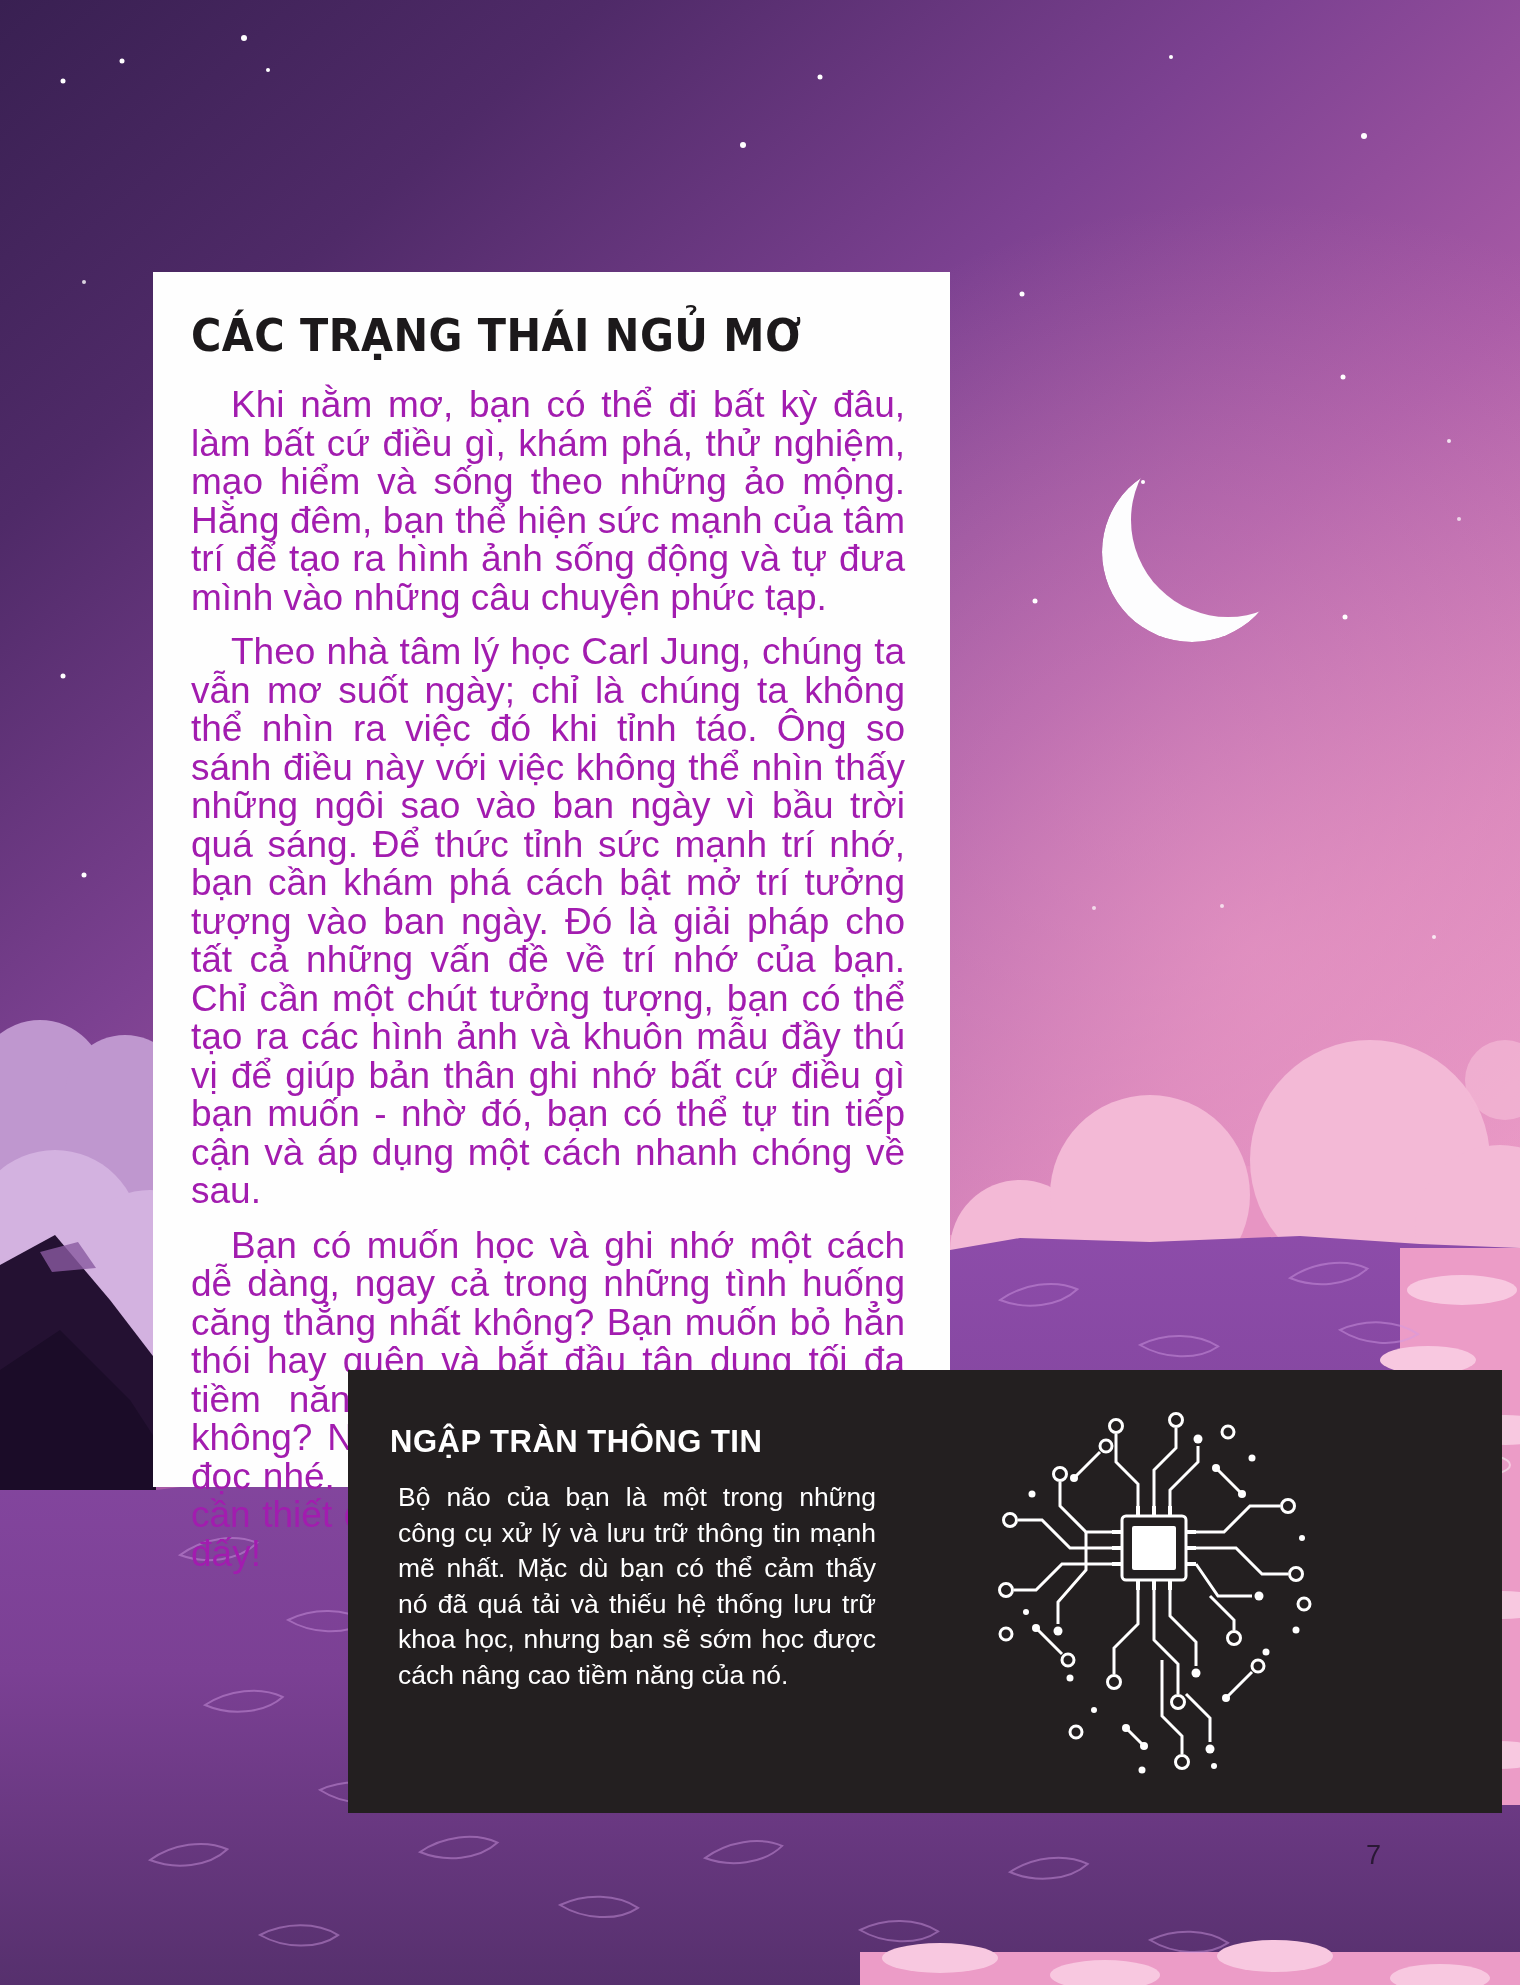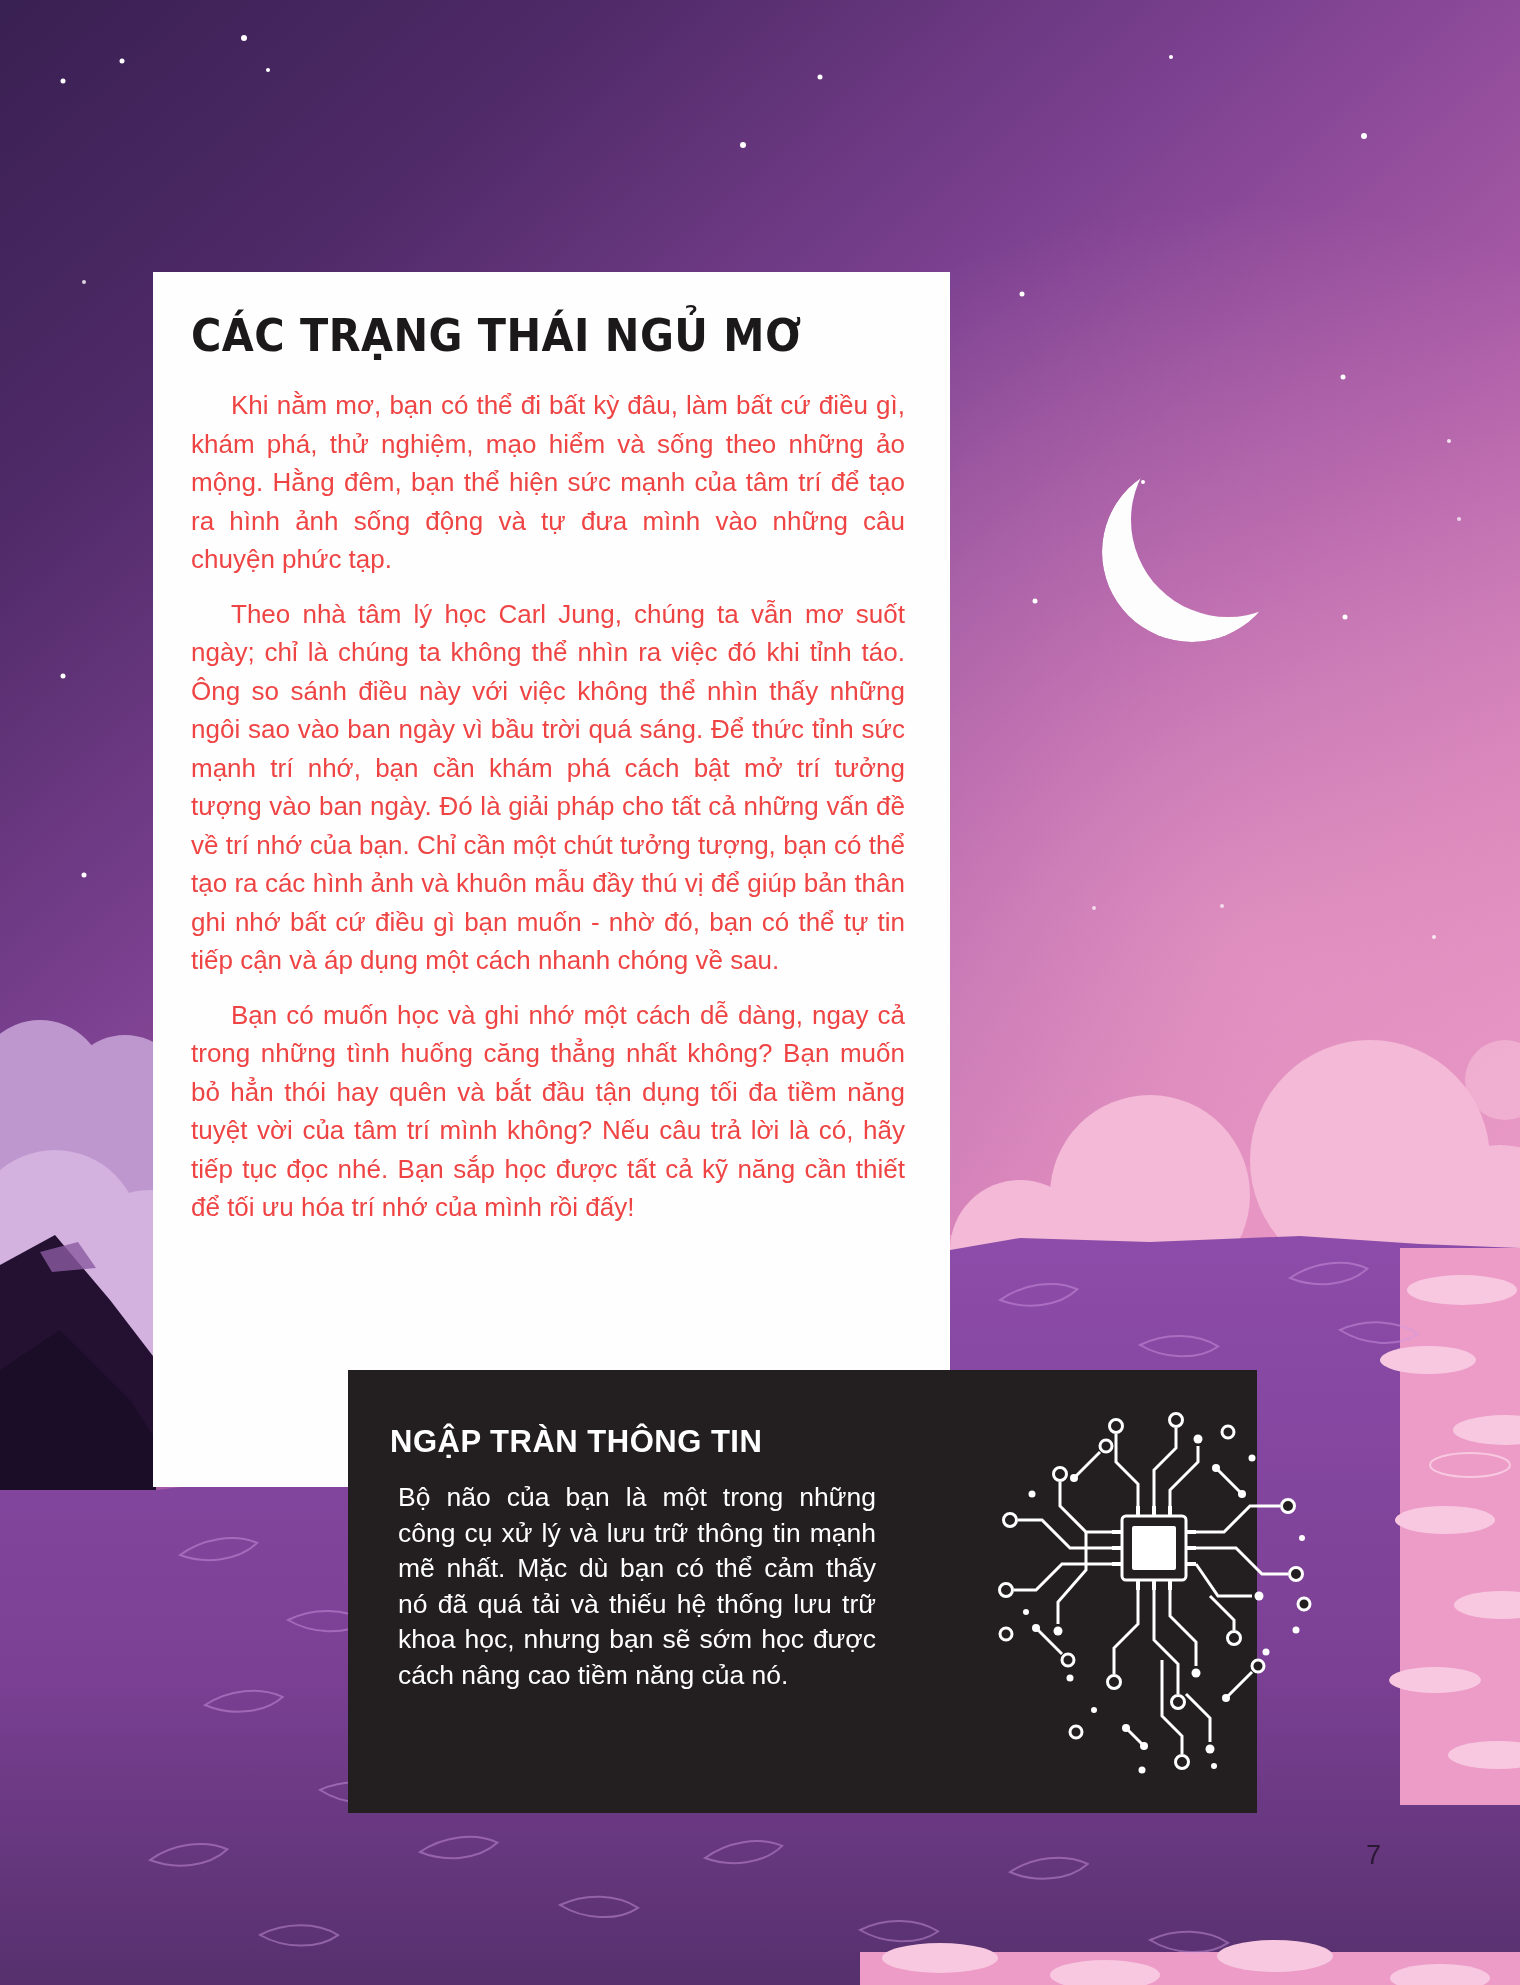--- a/index.html
+++ b/index.html
@@ -7,25 +7,25 @@
         font-family:"Liberation Sans",sans-serif;}
   svg.scene{position:absolute;left:0;top:0;width:1520px;height:1985px;display:block;}
 
   
   .article-card{position:absolute;left:153px;top:272px;width:797px;height:1215px;
                 background:#fefefe;box-sizing:border-box;padding:42px 45px 0 38px;}
   .article-card h1{margin:0 0 28px 0;font-family:"DejaVu Sans",sans-serif;
                    font-weight:800;font-size:44px;line-height:1;color:#1c191b;
                    letter-spacing:.5px;transform:scaleX(.94);transform-origin:left center;
                    white-space:nowrap;}
-  .article-card p{margin:0 0 16px 0;font-size:26px;line-height:38.5px;color:#ef4444;
+  .article-card p{margin:0 0 16px 0;font-size:37px;line-height:38.5px;color:#a21caf;
                   text-align:justify;text-indent:40px;}
 
   
-  .info-card{position:absolute;left:348px;top:1370px;width:909px;height:443px;
+  .info-card{position:absolute;left:348px;top:1370px;width:1154px;height:443px;
              background:#231f20;box-sizing:border-box;padding:54px 0 0 42px;}
   .info-card h2{margin:0 0 20px 0;font-size:31px;font-weight:700;color:#ffffff;
                 letter-spacing:.5px;}
   .info-card .info-body{width:478px;font-size:26.5px;line-height:35.5px;color:#ffffff;
                         text-align:justify;margin:8px;}
   .brain{position:absolute;left:618px;top:28px;width:372px;height:400px;}
 
   .page-num{position:absolute;left:1366px;top:1840px;font-size:27px;color:#2a1835;}
 
   .leafo{fill:none;stroke:rgba(210,155,228,.45);stroke-width:2;}

